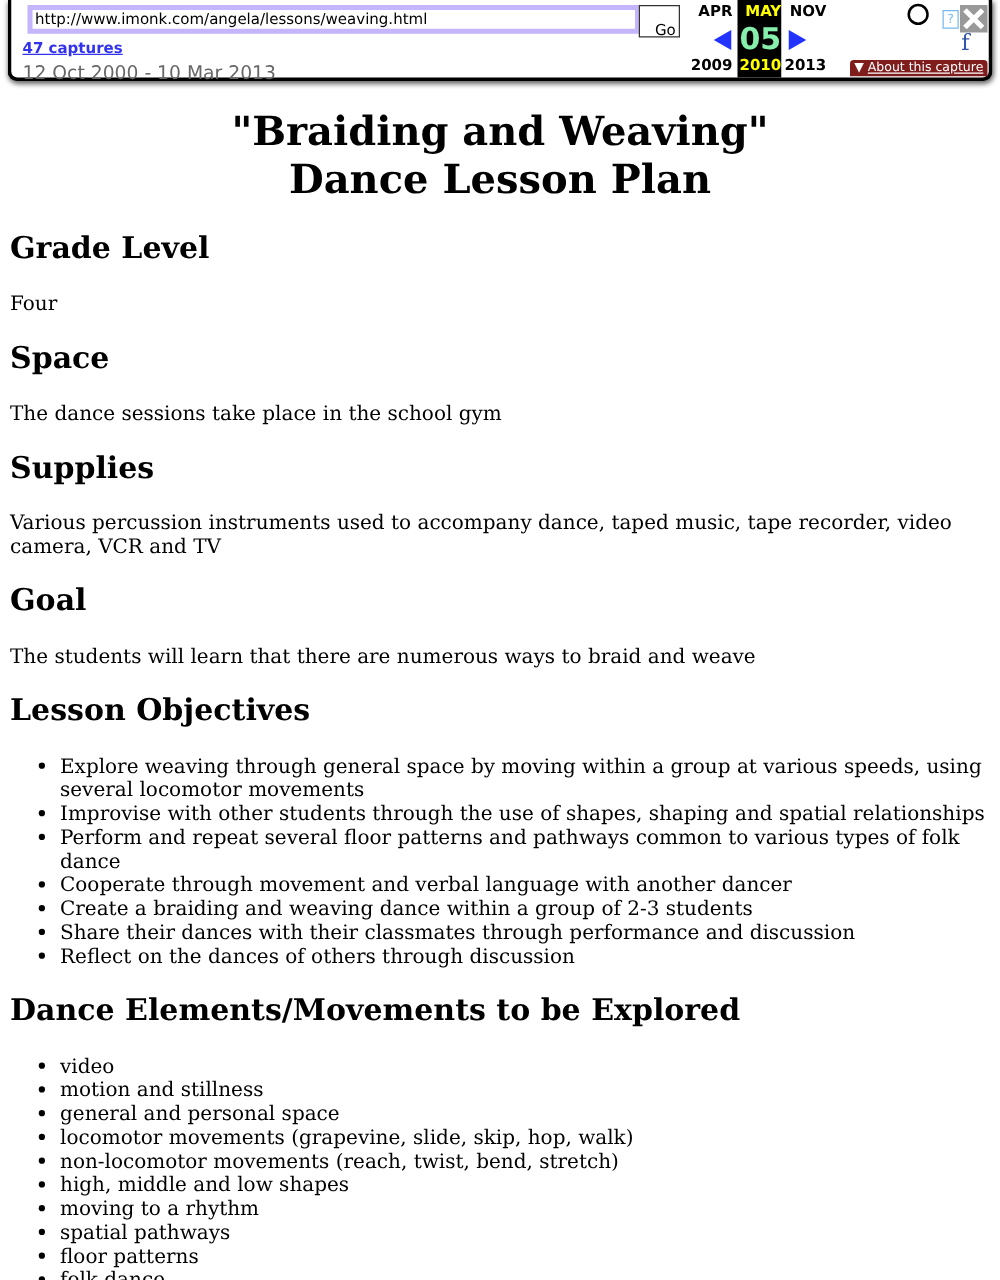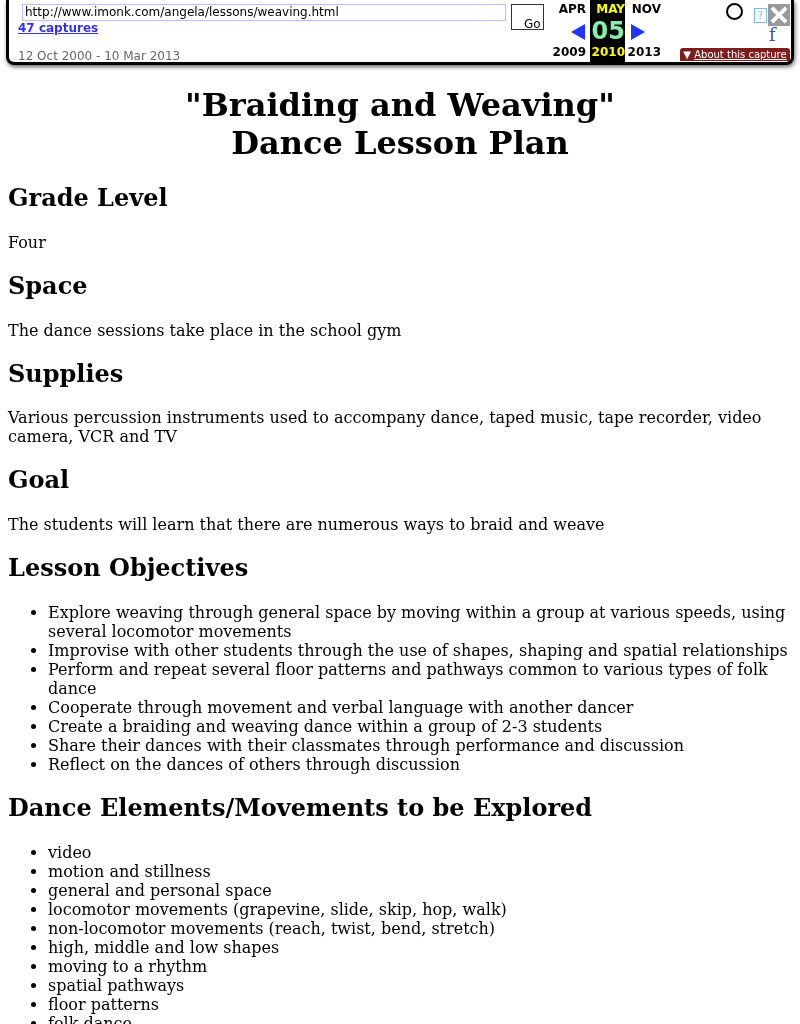--- a/index.html
+++ b/index.html
@@ -9,36 +9,36 @@
   
   #wm-toolbar {
     position: absolute; left: 6px; top: 0; width: 782px; height: 62px;
     background: #fff; border: 3px solid #000; border-top: none;
     border-radius: 0 0 8px 8px;
     box-shadow: 1px 2px 4px rgba(0,0,0,0.6);
     font-family: "DejaVu Sans", sans-serif;
   }
   #wm-url {
     position: absolute; left: 13px; top: 4px; width: 478px; height: 15px;
-    border: 1px solid #c4b5fd; font-size: 12px; line-height: 15px;
+    border: 4px solid #c4b5fd; font-size: 12px; line-height: 15px;
     padding: 0 2px; font-family: "DejaVu Sans", sans-serif; color: #000;
     background: #fff; box-sizing: content-box;
   }
   #wm-go {
     position: absolute; left: 502px; top: 4px; width: 33px; height: 16px;
     border: 1px solid #333; background: #fff; font-size: 12px;
     line-height: 15px; text-align: center; padding: 12px;
     font-family: "DejaVu Sans", sans-serif;
   }
   #wm-captures {
-    position: absolute; left: 9px; top: 21px; font-size: 12px;
+    position: absolute; left: 9px; top: 31px; font-size: 12px;
     font-weight: bold; color: #3333ee; text-decoration: underline;
   }
   #wm-range {
-    position: absolute; left: 9px; top: 49px; font-size: 12px; color: #666;
+    position: absolute; left: 9px; top: 49px; font-size: 15px; color: #666;
   }
   .wm-col { position: absolute; top: 0; width: 36px; text-align: right;
             font-weight: bold; }
   .wm-month { font-size: 12px; line-height: 16px; margin-top: 1px; }
   .wm-year { position: absolute; top: 45px; left: 0; width: 100%; font-size: 12px; line-height: 14px; }
   #wm-prev { left: 541px; }
   #wm-cur { left: 581px; width: 35px; height: 62px; background: #000; color: #ffff00; }
   #wm-next { left: 616px; }
   #wm-day { position: absolute; top: 18px; left: 0; width: 100%;
             font-size: 24px; line-height: 26px; color: #86efac; }

